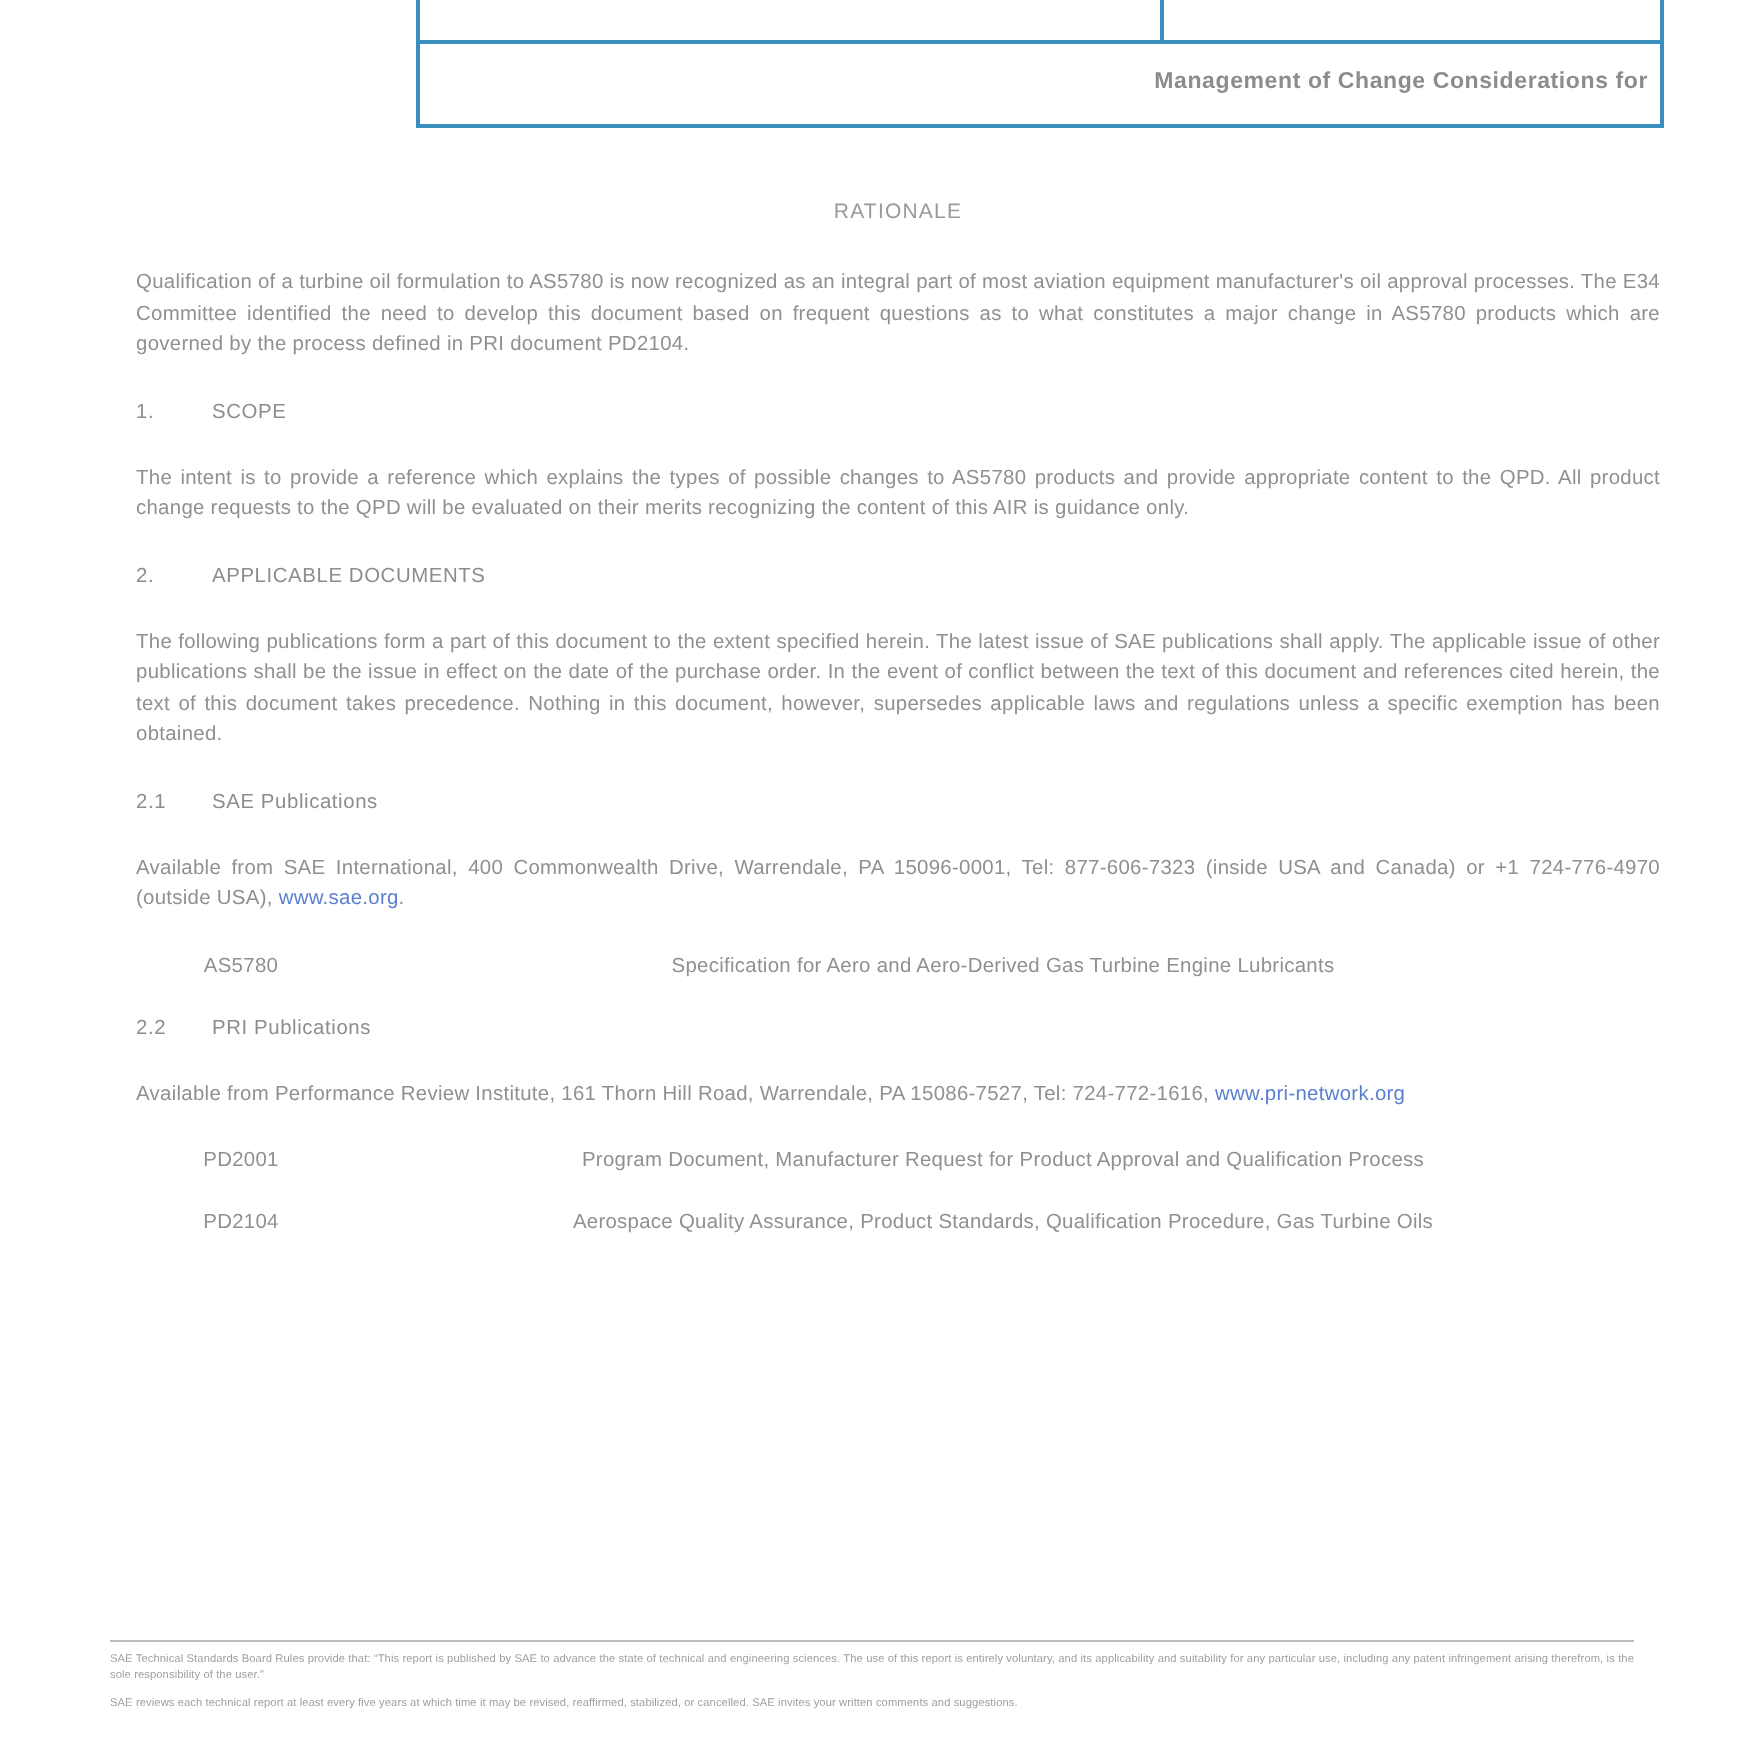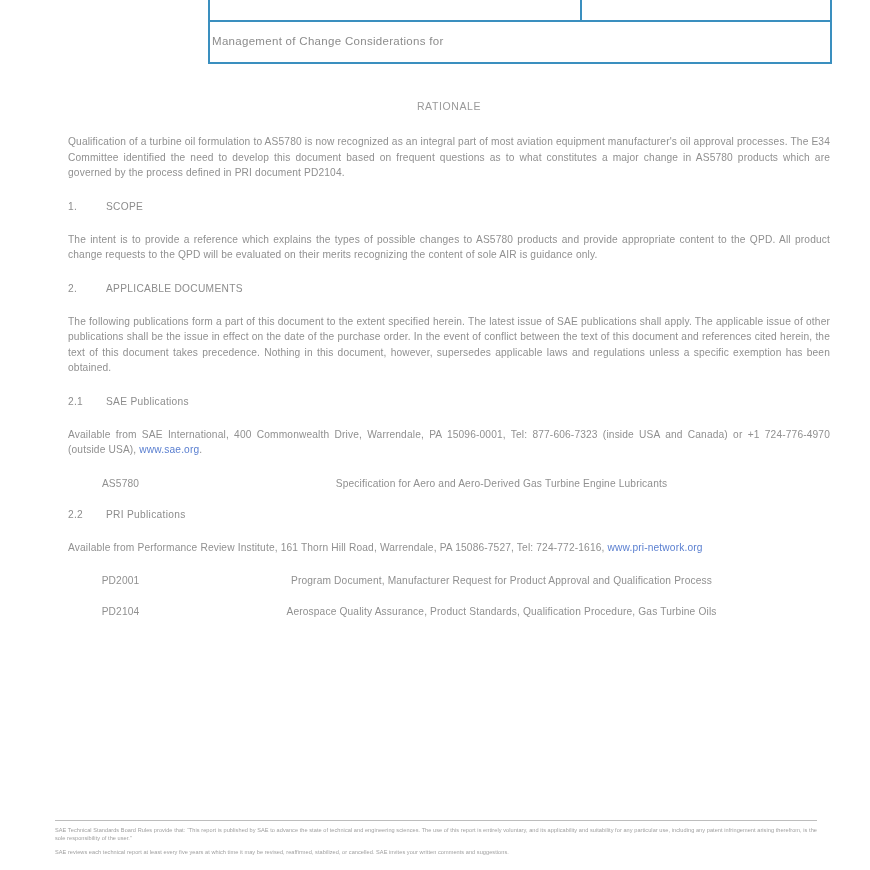--- a/index.html
+++ b/index.html
@@ -41,21 +41,22 @@
     border-right: 2px solid #3a8fbf;
     position: relative;
   }
   .hdr-cell-right {
     width: 248px;
     position: relative;
   }
   .header-row-bottom {
     border-top: 2px solid #3a8fbf;
     padding: 10px 6px 12px 2px;
-    text-align: left;
+    text-align: right;
+    font-weight: bold;
   }
   .doc-title-line {
     font-size: 11.5px;
     letter-spacing: 0.3px;
     color: #8c8c8c;
     line-height: 18px;
   }
 
   
   .body-wrap {
@@ -149,21 +150,21 @@
 
     <div class="centered-heading">RATIONALE</div>
 
     <p class="para">Qualification of a turbine oil formulation to AS5780 is now recognized as an integral part of most aviation equipment manufacturer's oil approval processes. The E34 Committee identified the need to develop this document based on frequent questions as to what constitutes a major change in AS5780 products which are governed by the process defined in PRI document PD2104.</p>
 
     <div class="sec">
       <span class="num">1.</span>
       <span class="txt">SCOPE</span>
     </div>
 
-    <p class="para">The intent is to provide a reference which explains the types of possible changes to AS5780 products and provide appropriate content to the QPD. All product change requests to the QPD will be evaluated on their merits recognizing the content of sole AIR is guidance only.</p>
+    <p class="para">The intent is to provide a reference which explains the types of possible changes to AS5780 products and provide appropriate content to the QPD. All product change requests to the QPD will be evaluated on their merits recognizing the content of this AIR is guidance only.</p>
 
     <div class="sec">
       <span class="num">2.</span>
       <span class="txt">APPLICABLE DOCUMENTS</span>
     </div>
 
     <p class="para">The following publications form a part of this document to the extent specified herein. The latest issue of SAE publications shall apply. The applicable issue of other publications shall be the issue in effect on the date of the purchase order. In the event of conflict between the text of this document and references cited herein, the text of this document takes precedence. Nothing in this document, however, supersedes applicable laws and regulations unless a specific exemption has been obtained.</p>
 
     <div class="sec">
       <span class="num">2.1</span>

